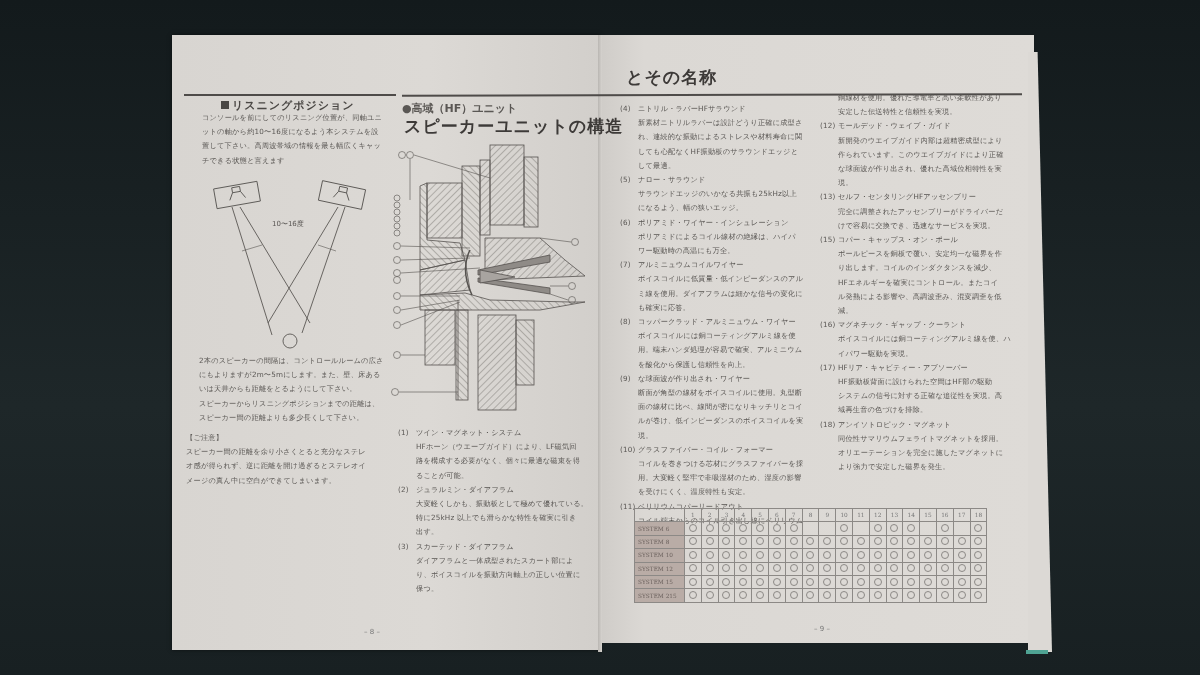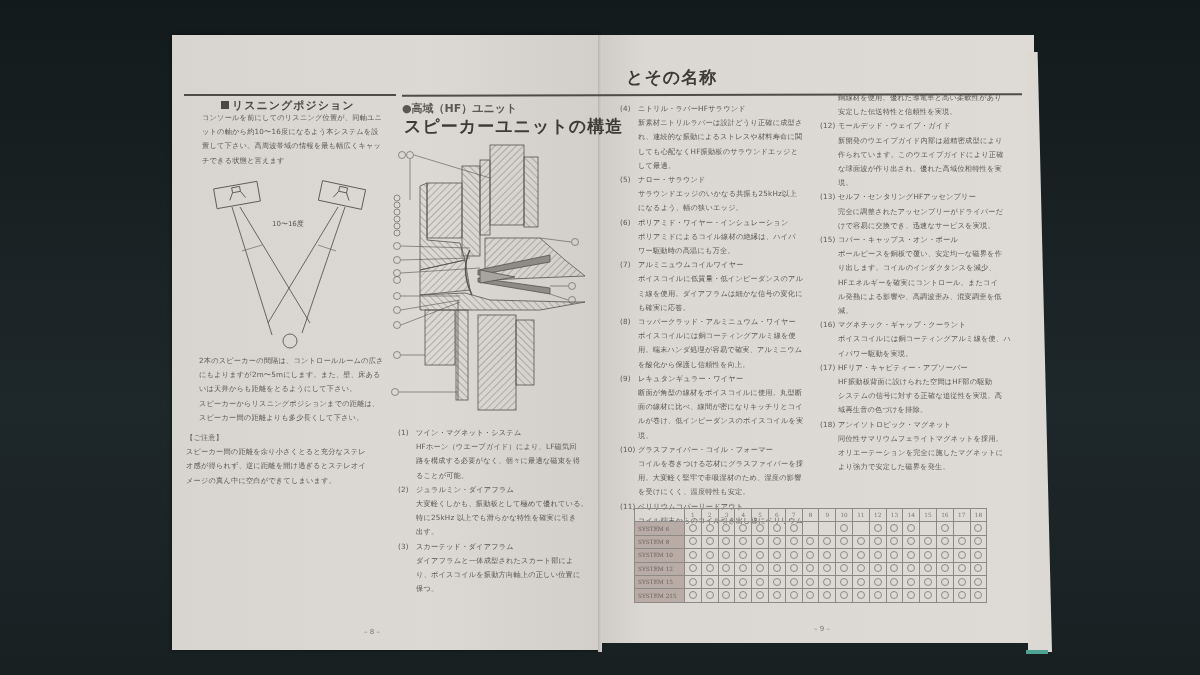--- a/index.html
+++ b/index.html
@@ -201,21 +201,21 @@
           <div>ボイスコイルに低質量・低インピーダンスのアル</div>
           <div>ミ線を使用。ダイアフラムは細かな信号の変化に</div>
           <div>も確実に応答。</div>
         </div></div>
     <div class="item"><span class="num">(8)</span><span class="head">コッパークラッド・アルミニュウム・ワイヤー</span>
       <div class="body">
           <div>ボイスコイルには銅コーティングアルミ線を使</div>
           <div>用。端末ハンダ処理が容易で確実、アルミニウム</div>
           <div>を酸化から保護し信頼性を向上。</div>
         </div></div>
-    <div class="item"><span class="num">(9)</span><span class="head">レキュタンギュラー・ワイヤー</span>
+    <div class="item"><span class="num">(9)</span><span class="head">な球面波が作り出され・ワイヤー</span>
       <div class="body">
           <div>断面が角型の線材をボイスコイルに使用。丸型断</div>
           <div>面の線材に比べ、線間が密になりキッチリとコイ</div>
           <div>ルが巻け、低インピーダンスのボイスコイルを実</div>
           <div>現。</div>
         </div></div>
     <div class="item"><span class="num">(10)</span><span class="head">グラスファイバー・コイル・フォーマー</span>
       <div class="body">
           <div>コイルを巻きつける芯材にグラスファイバーを採</div>
           <div>用。大変軽く堅牢で非吸湿材のため、湿度の影響</div>

